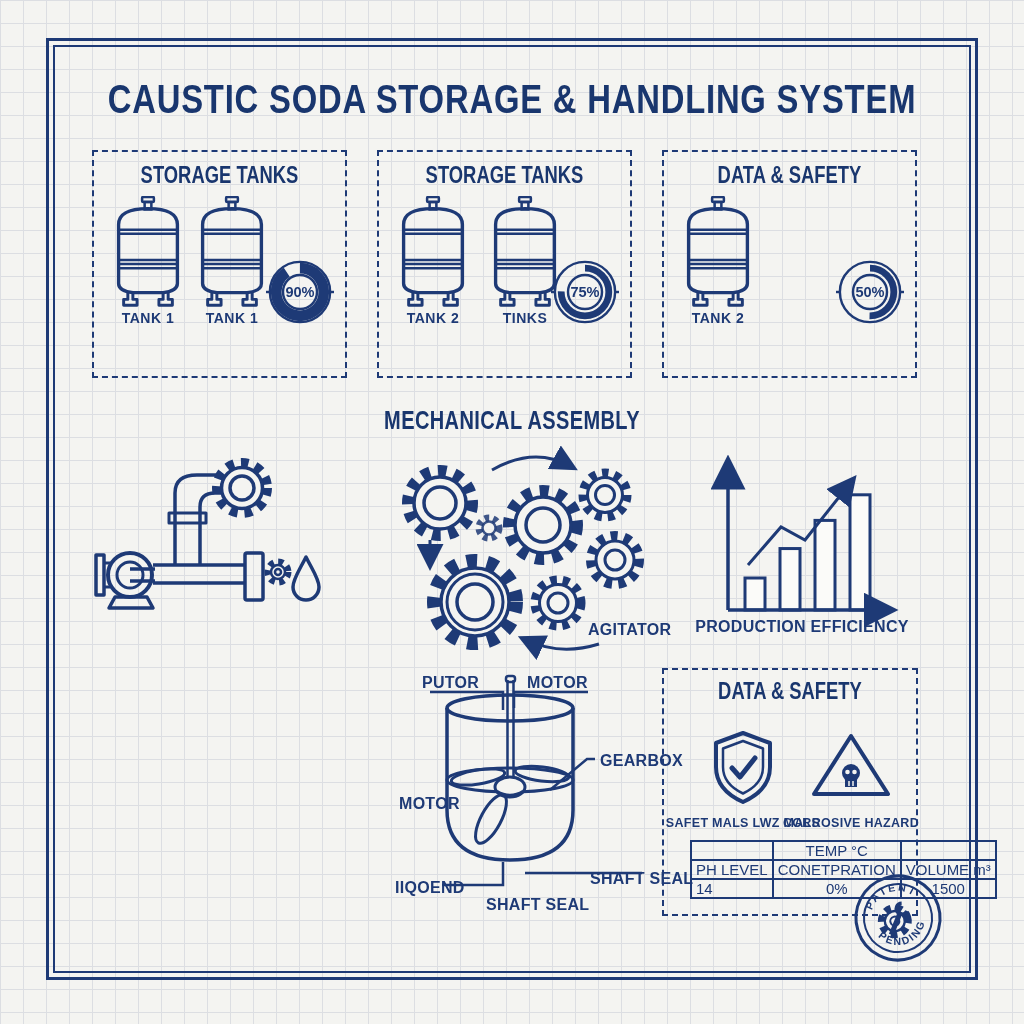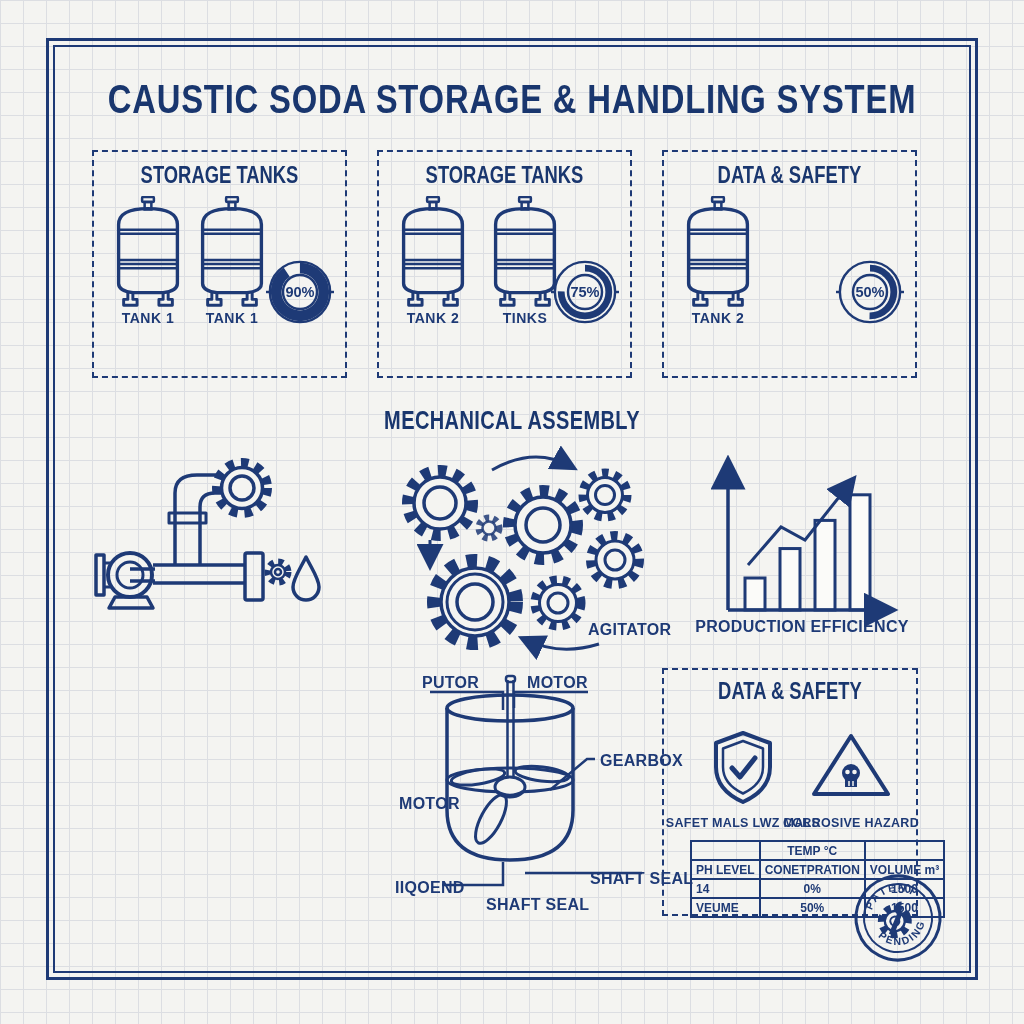--- a/index.html
+++ b/index.html
@@ -34,21 +34,21 @@
   .gauge svg{width:68px;height:68px;}
   .gauge text{font-family:"Liberation Sans",sans-serif;font-size:15px;font-weight:700;fill:var(--navy);}
   .lbl{position:absolute;font-size:16px;font-weight:700;letter-spacing:.3px;color:var(--navy);white-space:nowrap;}
   .lbl-sm{font-size:12.5px;}
   .ds-panel{position:absolute;left:662px;top:668px;width:256px;height:248px;
     border:2px dashed var(--navy);box-sizing:border-box;}
   .ds-title{position:absolute;left:0;right:0;top:8px;text-align:center;margin:0;
     font-size:23px;font-weight:700;color:#19366e;white-space:nowrap;}
   table.ds{position:absolute;left:26px;top:170px;width:206px;border-collapse:collapse;
     border:2.5px solid var(--navy);}
-  table.ds td{border:2px solid var(--navy);height:17px;font-size:12px;font-weight:700;
+  table.ds td{border:2px solid var(--navy);height:17px;font-size:15px;font-weight:400;
     color:var(--navy);text-align:center;padding:0 4px;white-space:nowrap;}
   table.ds td:first-child{text-align:left;}
   .stamp{position:absolute;left:852px;top:872px;width:92px;height:92px;transform:rotate(-18deg);}
   .stamp text{font-family:"Liberation Sans",sans-serif;font-size:10.5px;font-weight:700;
     fill:var(--navy);letter-spacing:2px;}
   #bars rect{fill:#fbfbf9;stroke:var(--navy);stroke-width:3;}
   svg{overflow:visible;}
 </style>
 </head>
 <body>
@@ -330,25 +330,20 @@
     <tr>
       <td>PH LEVEL</td>
       <td>CONETPRATION</td>
       <td>VOLUME m³</td>
     </tr>
     <tr>
       <td>14</td>
       <td>0%</td>
       <td>1500</td>
     </tr>
-    <tr>
-      <td>VEUME</td>
-      <td>50%</td>
-      <td>1500</td>
-    </tr>
   </tbody>
     </table>
 </section>
 
 <div class="stamp">
   <svg width="92" height="92" viewBox="-46 -46 92 92">
     <defs>
       <path id="arcT" d="M-27,0 A27,27 0 0 1 27,0"></path>
       <path id="arcB" d="M-27,0 A27,27 0 0 0 27,0"></path>
     </defs>

